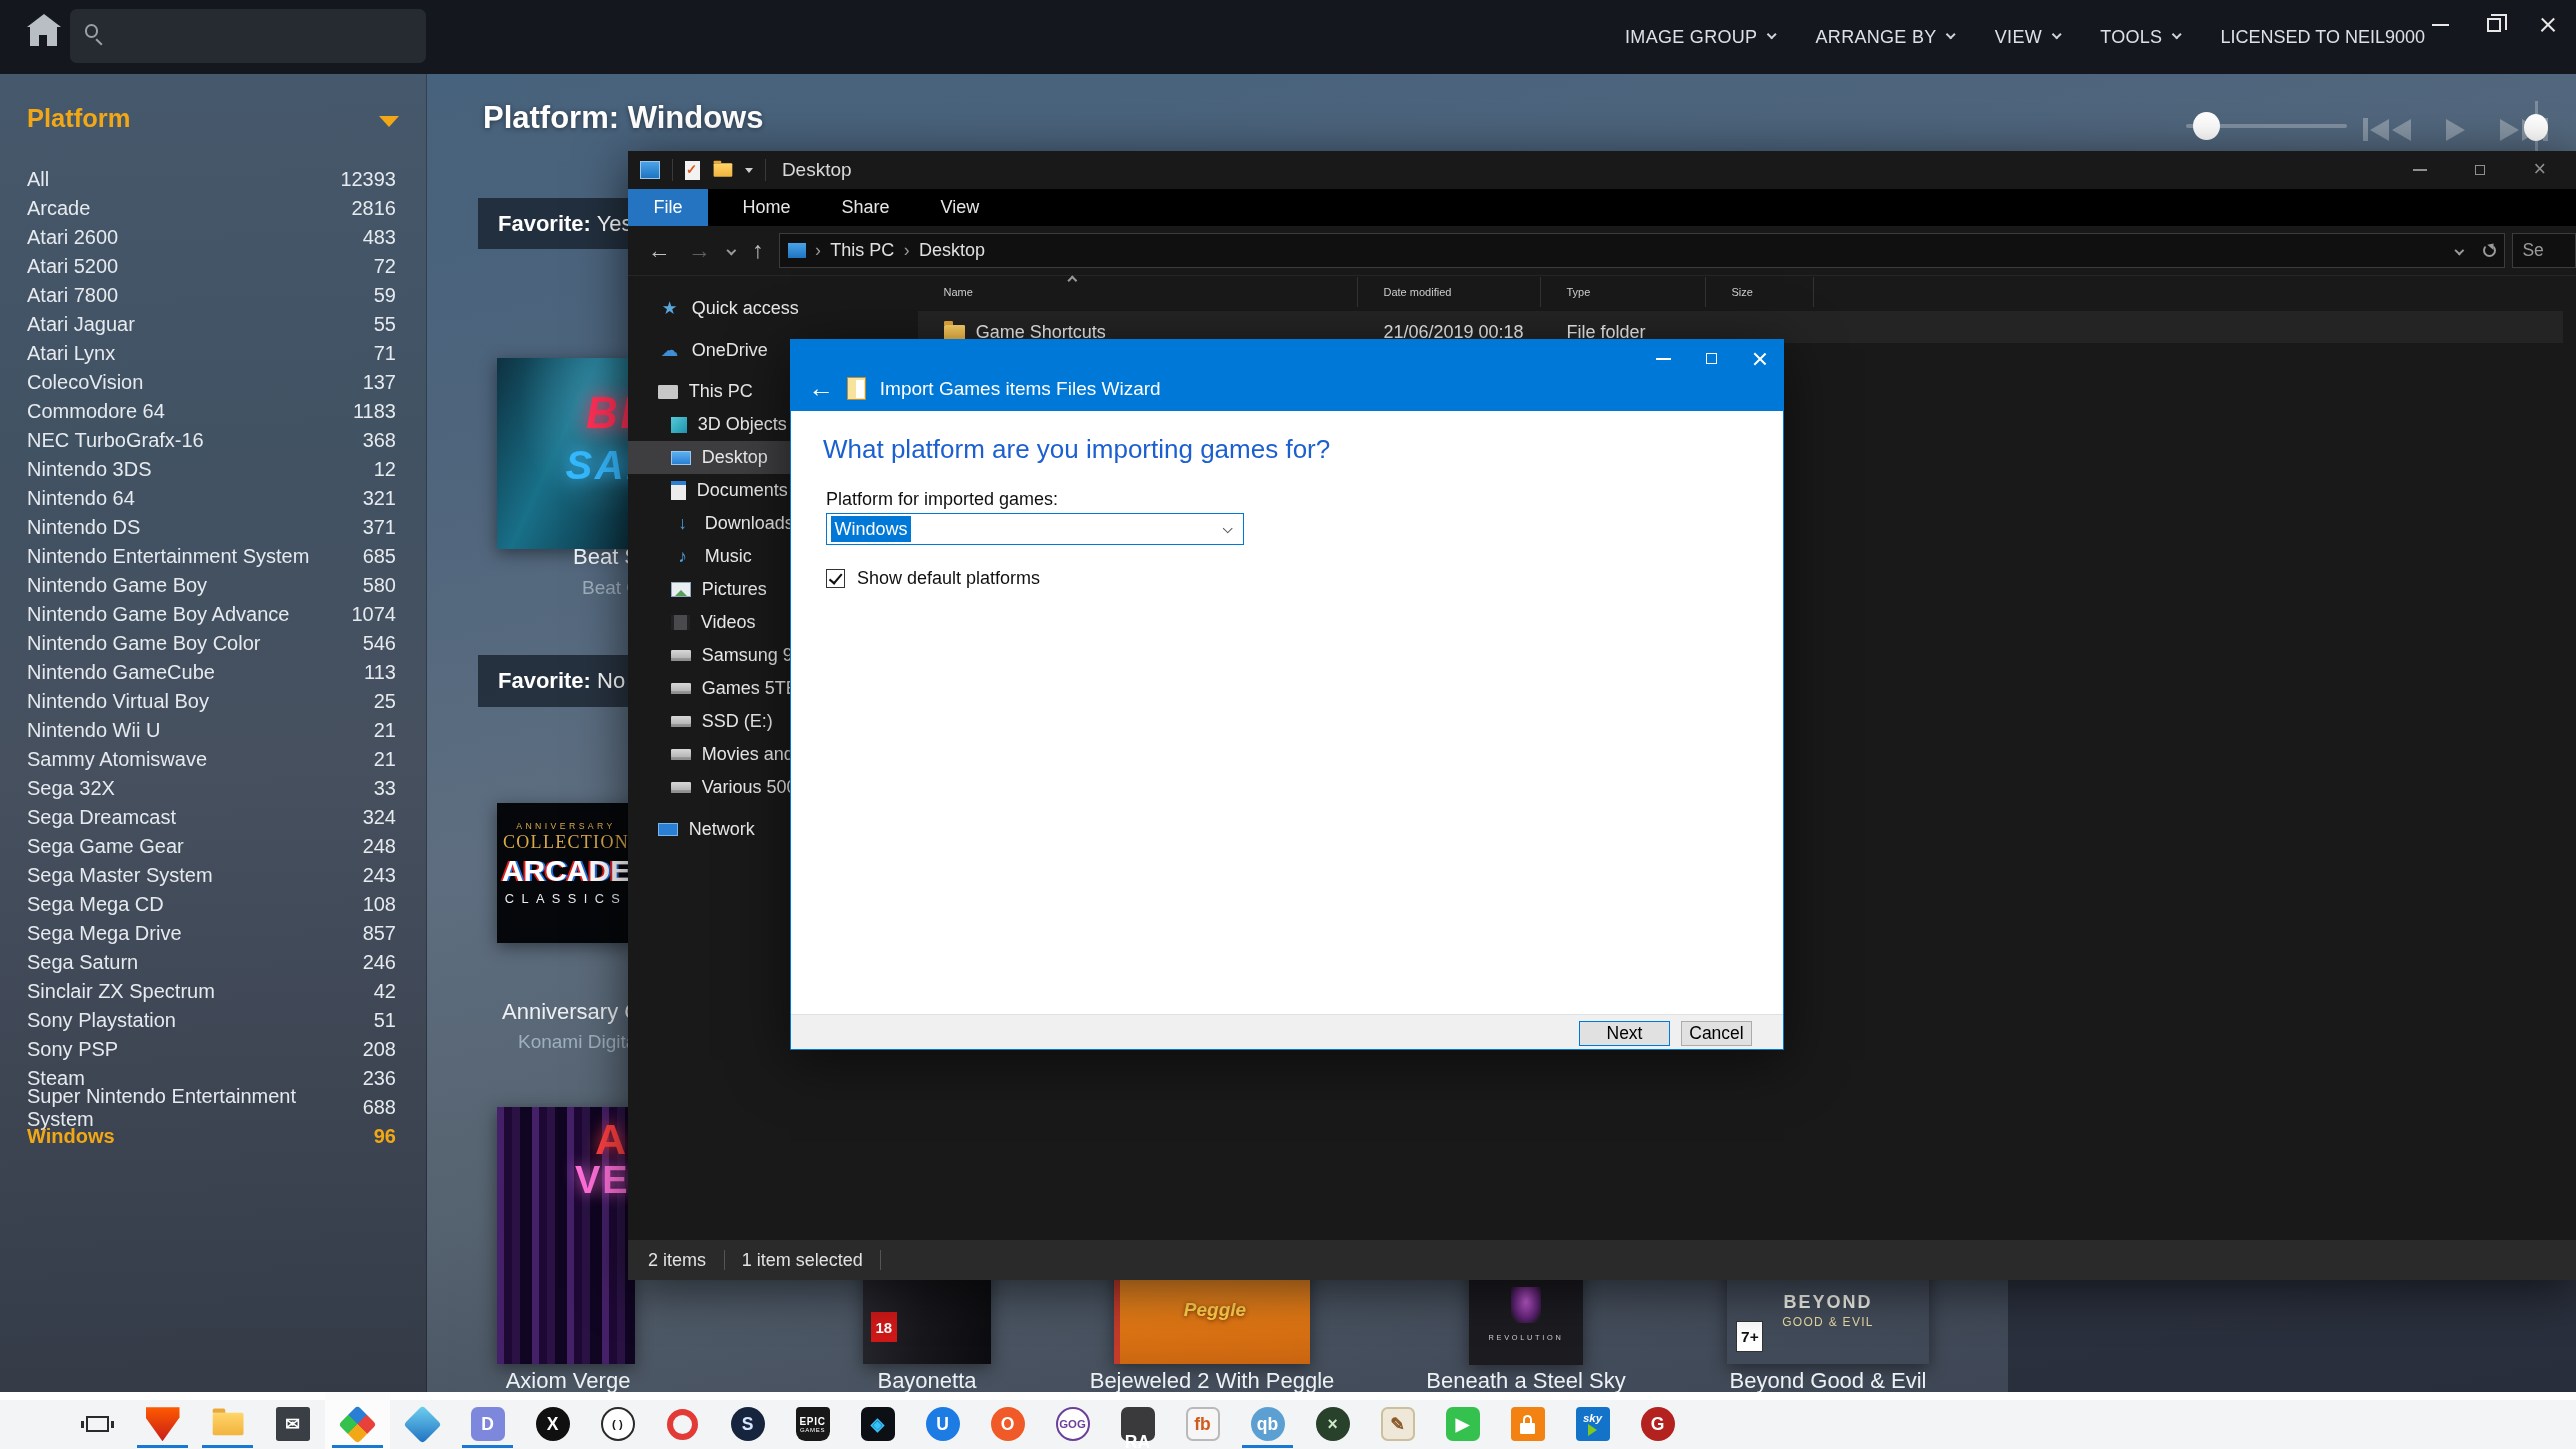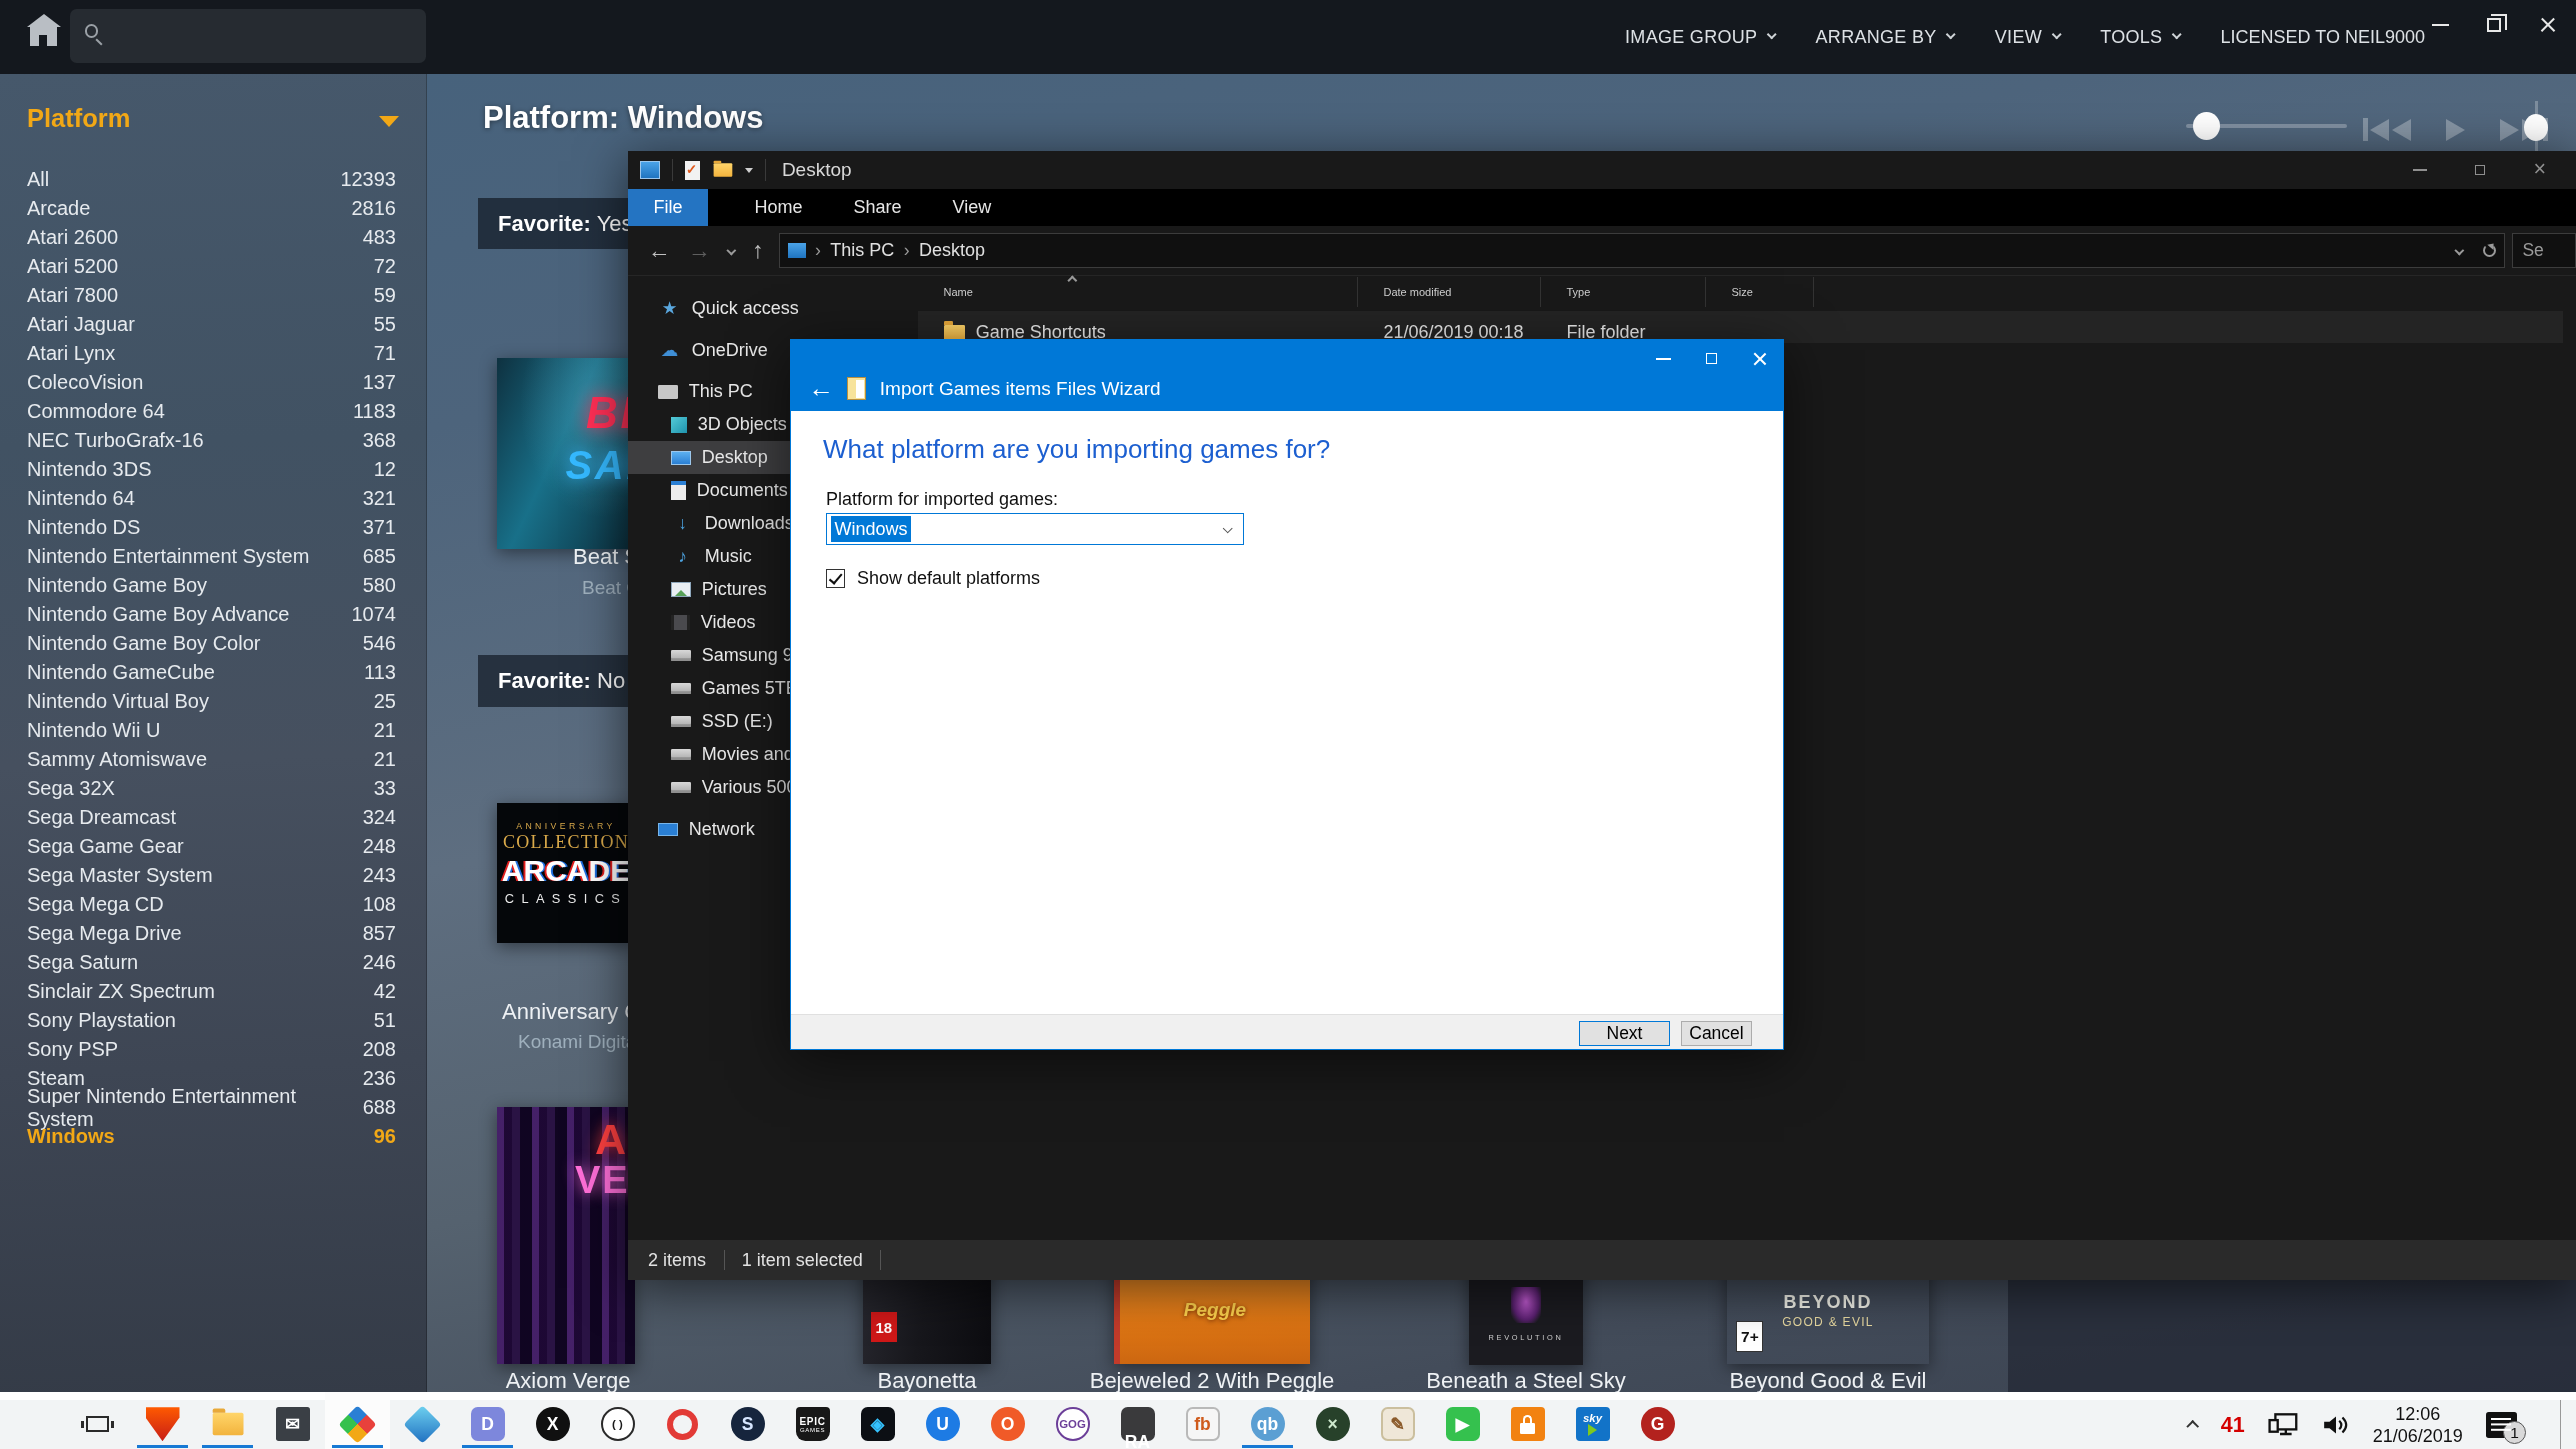--- a/index.html
+++ b/index.html
@@ -118,21 +118,21 @@
   .fold{width:21.5px;height:16px;background:linear-gradient(#ffd56a,#f2b33d);border-radius:1.3px;position:relative}
   .fold:before{content:"";position:absolute;top:-3.4px;left:0;width:9.4px;height:3.4px;background:#e8a93a;border-radius:1.3px 1.3px 0 0}
   .qat-caret{width:0;height:0;border-left:4.7px solid transparent;border-right:4.7px solid transparent;border-top:5.4px solid #cfcfcf}
   .ex-title{font-size:19px;color:#d8d8d8;margin-left:4px}
   .ex-controls{margin-left:auto;display:flex;gap:48px;align-items:center;padding-right:30px}
   .exm{width:13.4px;height:2px;background:#8f8f8f}
   .exr{width:10.8px;height:10.8px;border:1.3px solid #8f8f8f}
   .exx{font-size:21.5px;color:#8f8f8f;line-height:13.4px}
   .ex-tabs{height:37px;background:#000;display:flex;font-size:18px}
   .ex-tab{display:flex;align-items:center;padding:0 25.5px;color:#e6e6e6}
-  .ex-tab.file{background:#2474c2;color:#fff;margin-right:21px}
+  .ex-tab.file{background:#2474c2;color:#fff;margin-right:9px}
   .ex-nav{height:50px;display:flex;align-items:center;padding-left:10.8px;border-bottom:0.7px solid #262626}
   .nav-ar{font-size:23px;color:#c0c0c0;margin:0 8.7px}
   .nav-ar.dim{color:#5f5f5f}
   .nav-chev{width:6.7px;height:6.7px;border-right:2px solid #9a9a9a;border-bottom:2px solid #9a9a9a;transform:rotate(45deg);margin:0 8.7px}
   .addr{flex:1;height:35px;border:0.7px solid #3c3c3c;background:#101010;margin:0 6.7px;display:flex;align-items:center;
       padding:0 8px;font-size:18px;color:#e0e0e0;gap:9.4px}
   .addr-ico{width:17.5px;height:15px;background:linear-gradient(#4aa3e8,#1f74c0);flex:0 0 auto}
   .addr-sep{color:#9a9a9a;font-size:17.5px}
   .addr-end{margin-left:auto;display:flex;gap:20px;align-items:center}
   .refresh{width:13.4px;height:13.4px;border:2px solid #9a9a9a;border-radius:50%;border-top-color:transparent;position:relative}
@@ -811,37 +811,16 @@
             <span class="skytxt">sky</span>
             <span class="skyplay"></span>
           </span>
         </div>
         <div class="tb-slot">
           <span class="tile shape-circle" style="background: rgb(179, 34, 30);">
             <span class="tlabel" style="color: rgb(255, 255, 255); font-size: 17.5px;">G</span>
           </span>
         </div>
       </div>
-    <div class="tray">
-      <span class="tray-chev"></span>
-      <span class="temp">41</span>
-      <svg width="31" height="25.5" viewBox="0 0 26 22">
-        <rect x="6" y="2" width="18" height="13" fill="none" stroke="#111" stroke-width="2"></rect>
-        <path d="M15 15 v4 M10 19 h10" stroke="#111" stroke-width="2" fill="none"></path>
-        <rect x="1" y="7" width="7" height="10" fill="#f2f4f5" stroke="#111" stroke-width="2"></rect>
-      </svg>
-      <svg width="28" height="24" viewBox="0 0 26 22">
-        <path d="M2 8 h5 l6 -5 v16 l-6 -5 H2 z" fill="#111"></path>
-        <path d="M16 7 q4 4 0 8 M19 4 q7 7 0 14" stroke="#111" fill="none" stroke-width="2"></path>
-      </svg>
-      <span class="clock">
-        <span>12:06</span><br>
-        <span>21/06/2019</span>
-      </span>
-      <span class="notif">
-        <span class="nbadge">1</span>
-      </span>
-      <span class="show-desktop"></span>
-    </div>
   </div>
 
 </div>
 
 
 </body></html>

